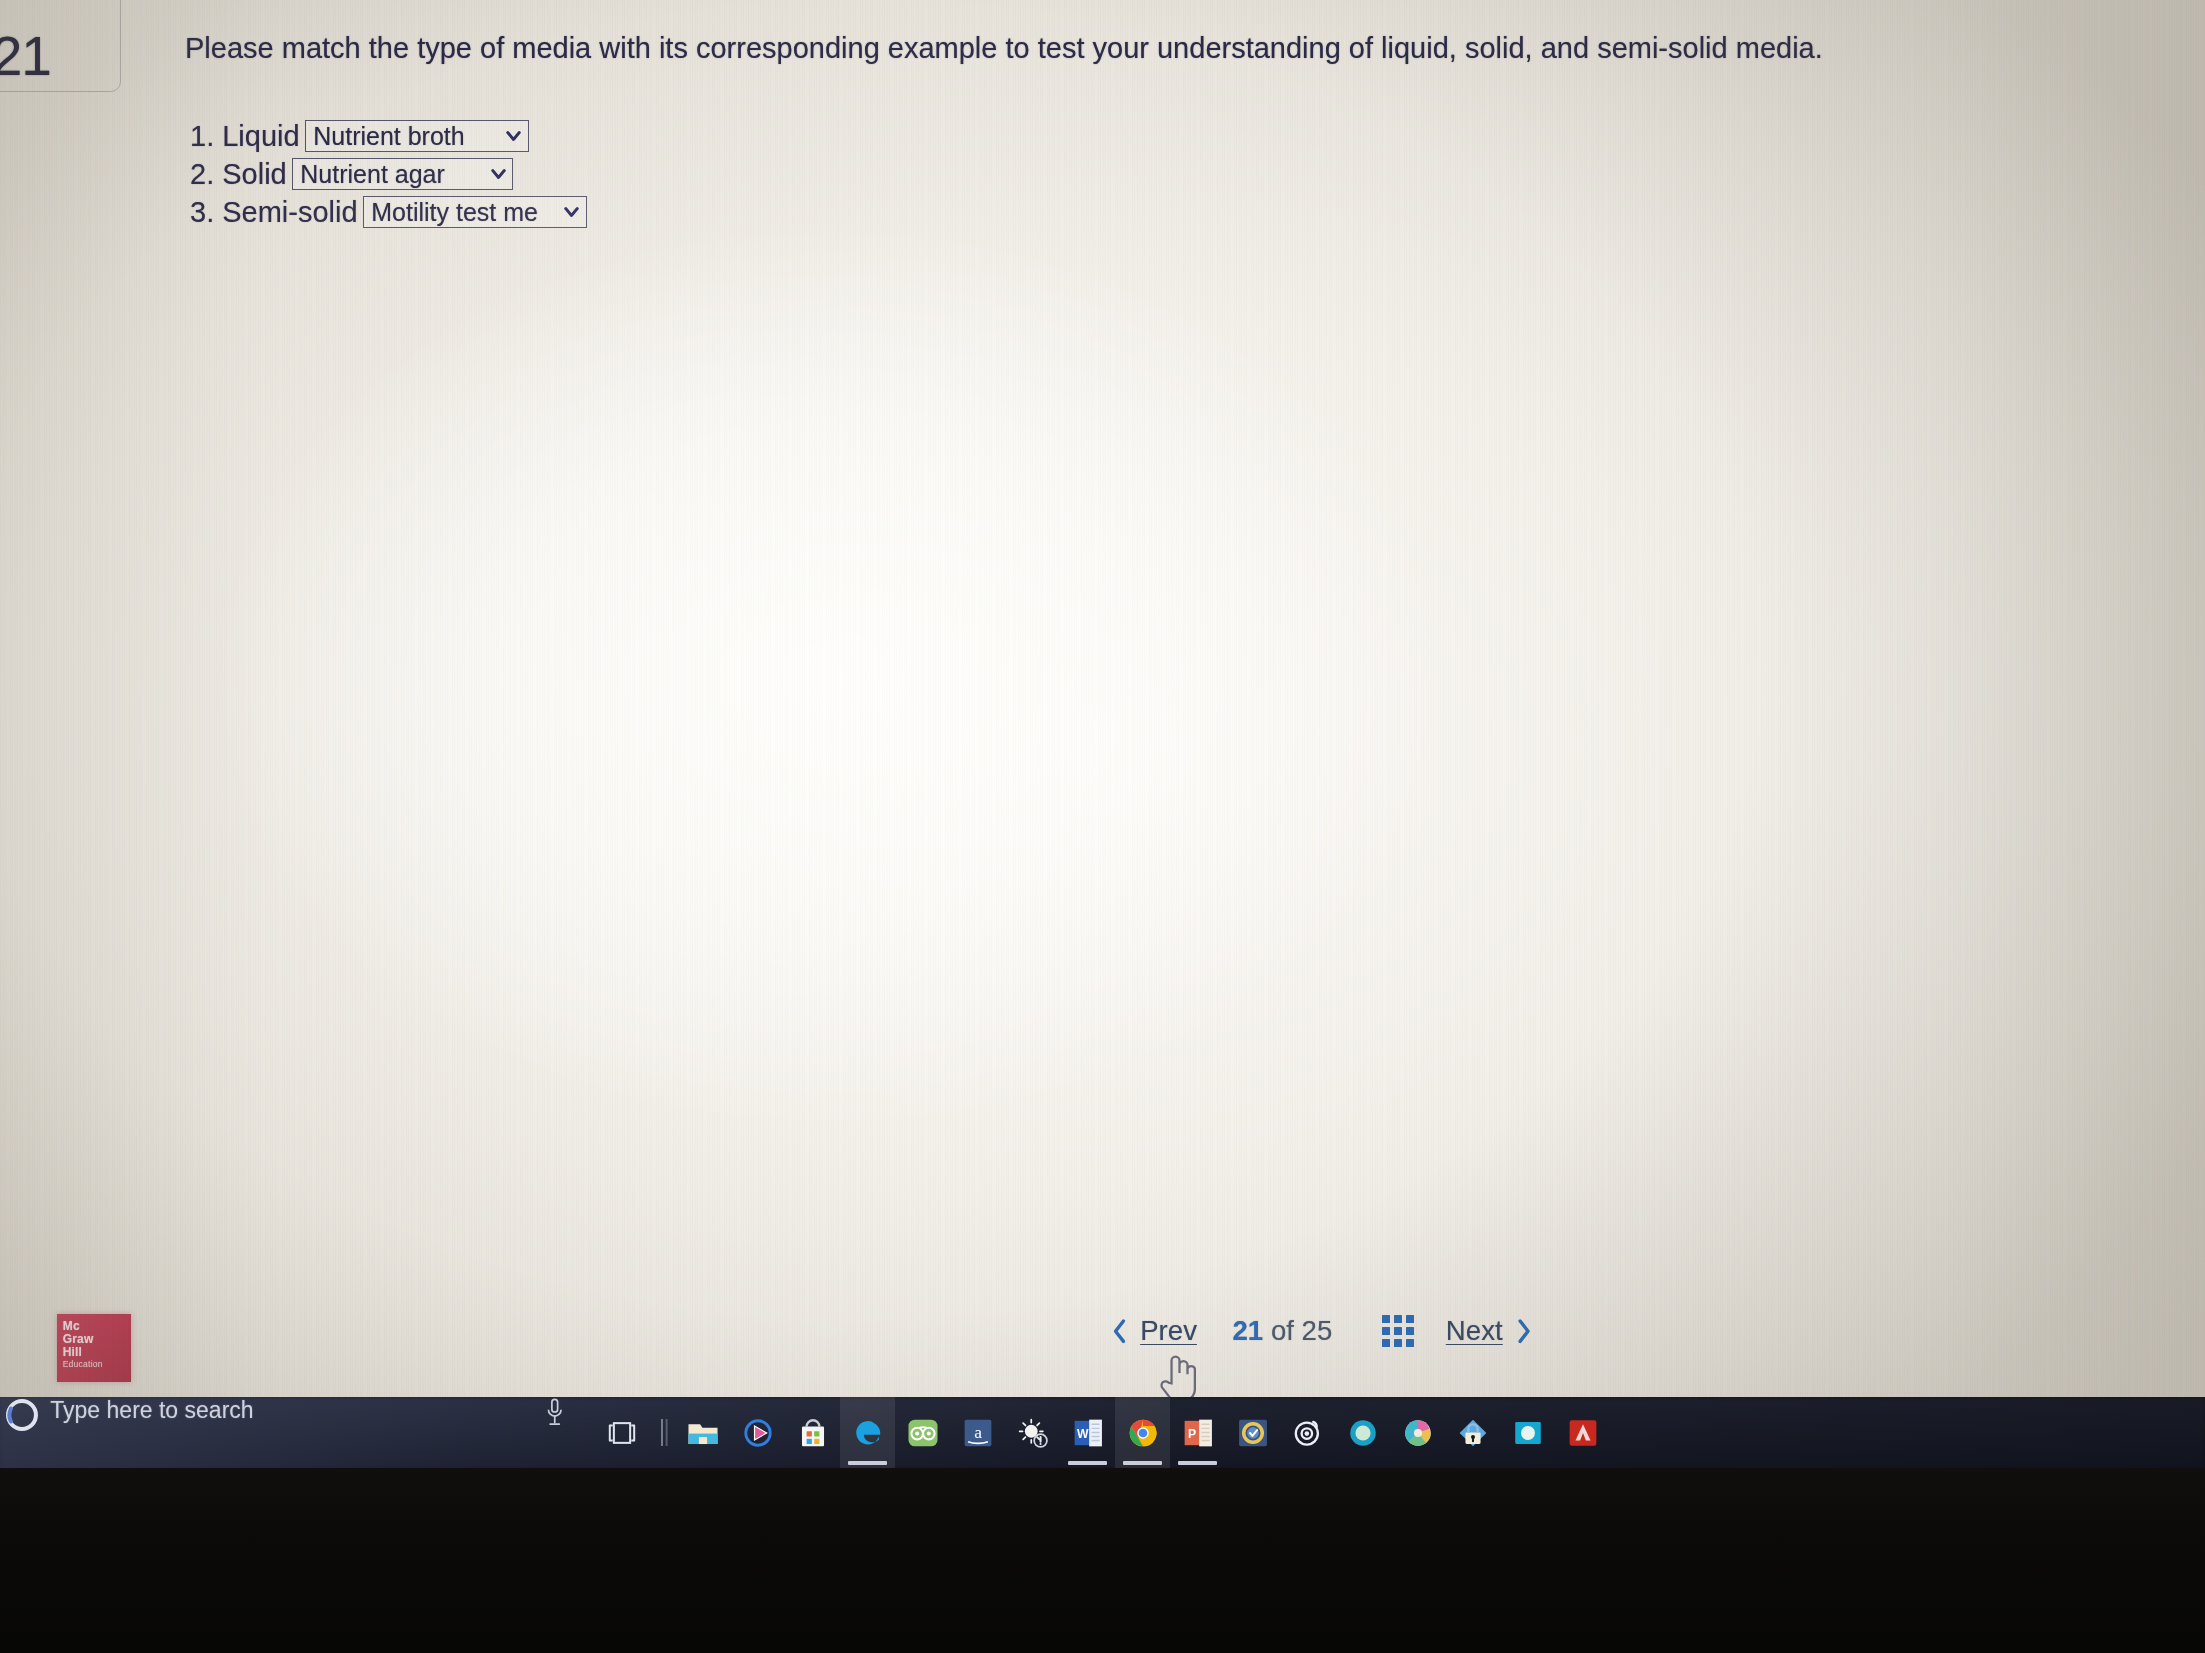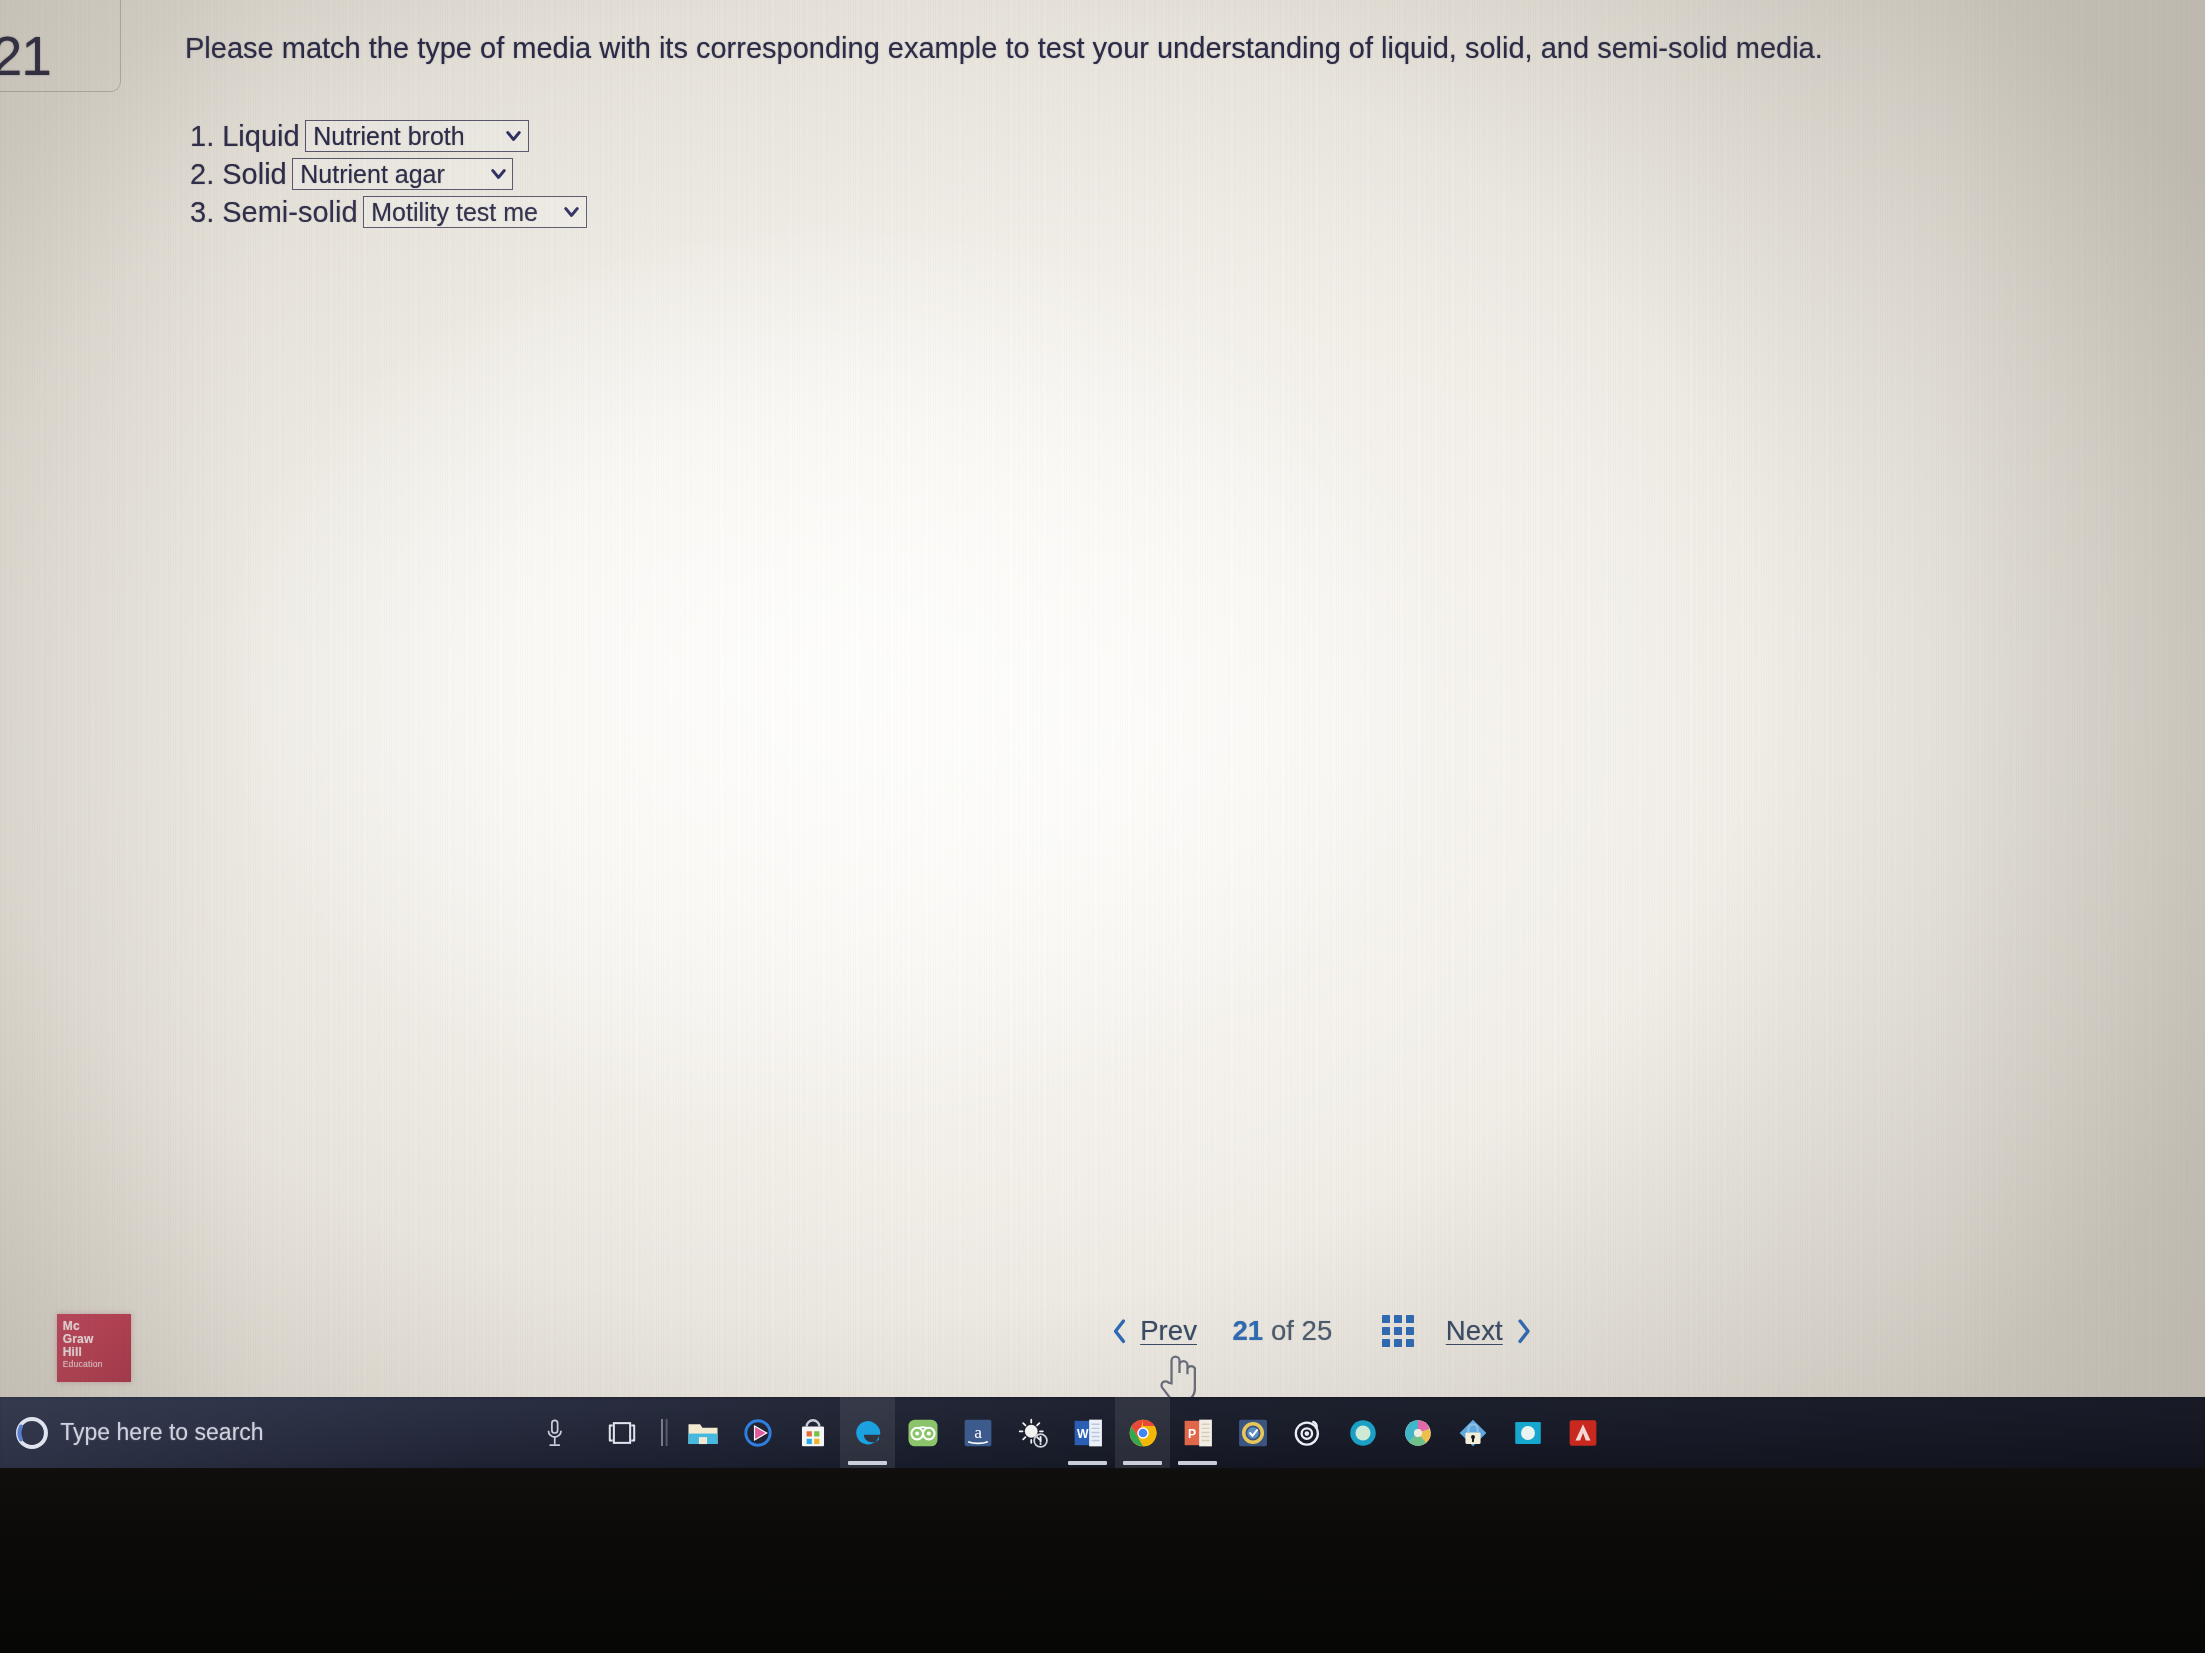--- a/index.html
+++ b/index.html
@@ -125,22 +125,22 @@
     position:absolute;left:0;top:1397px;width:2205px;height:71px;
     background:linear-gradient(180deg,#2b3044 0%,#252a3c 45%,#1d2132 100%);
     display:flex;align-items:center;
     box-shadow:inset 0 1.1px 3.4px rgba(0,0,0,.25);
   }
   #taskbar:after{
     content:"";position:absolute;inset:0;pointer-events:none;
     background:linear-gradient(90deg, rgba(70,76,100,.38) 0%, rgba(0,0,0,0) 22%, rgba(0,0,0,.30) 55%, rgba(0,0,0,.42) 100%);
   }
   #search{
-    position:relative;z-index:2;display:flex;align-items:center;
-    width:594px;height:71px;padding-left:14px;box-sizing:border-box;
+    position:relative;z-index:2;display:flex;
+    width:594px;height:71px;padding-left:4px;box-sizing:border-box;
   }
   #search .cort{width:36px;height:36px;margin:0 10.3px 0 0;}
   #search .txt{font-size:23px;color:#cfd2dd;text-shadow:0 0 1.7px rgba(230,235,255,.35);}
   #search .mic{width:19.5px;height:30px;margin-left:auto;margin-right:30px;}
 
   .tb{
     position:relative;z-index:2;
     width:55px;height:71px;display:flex;align-items:center;justify-content:center;
     flex:0 0 auto;
   }

